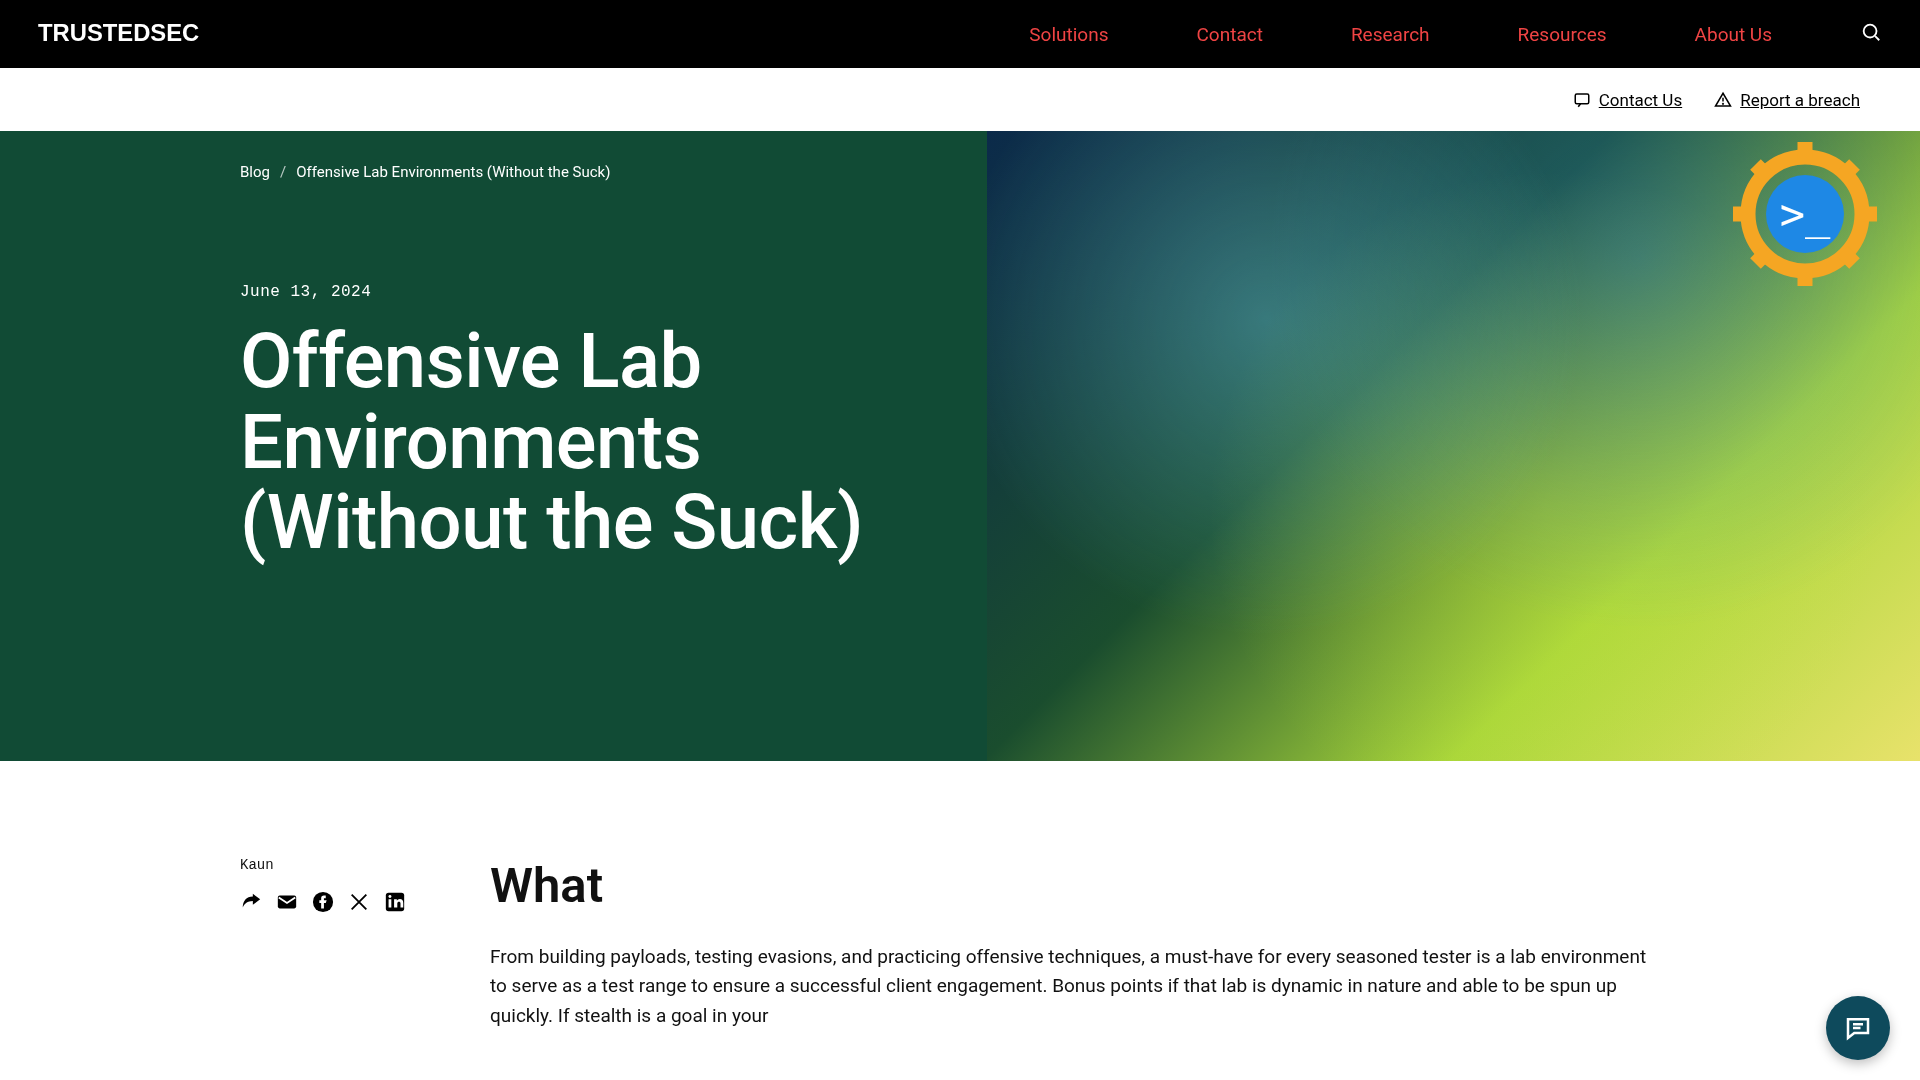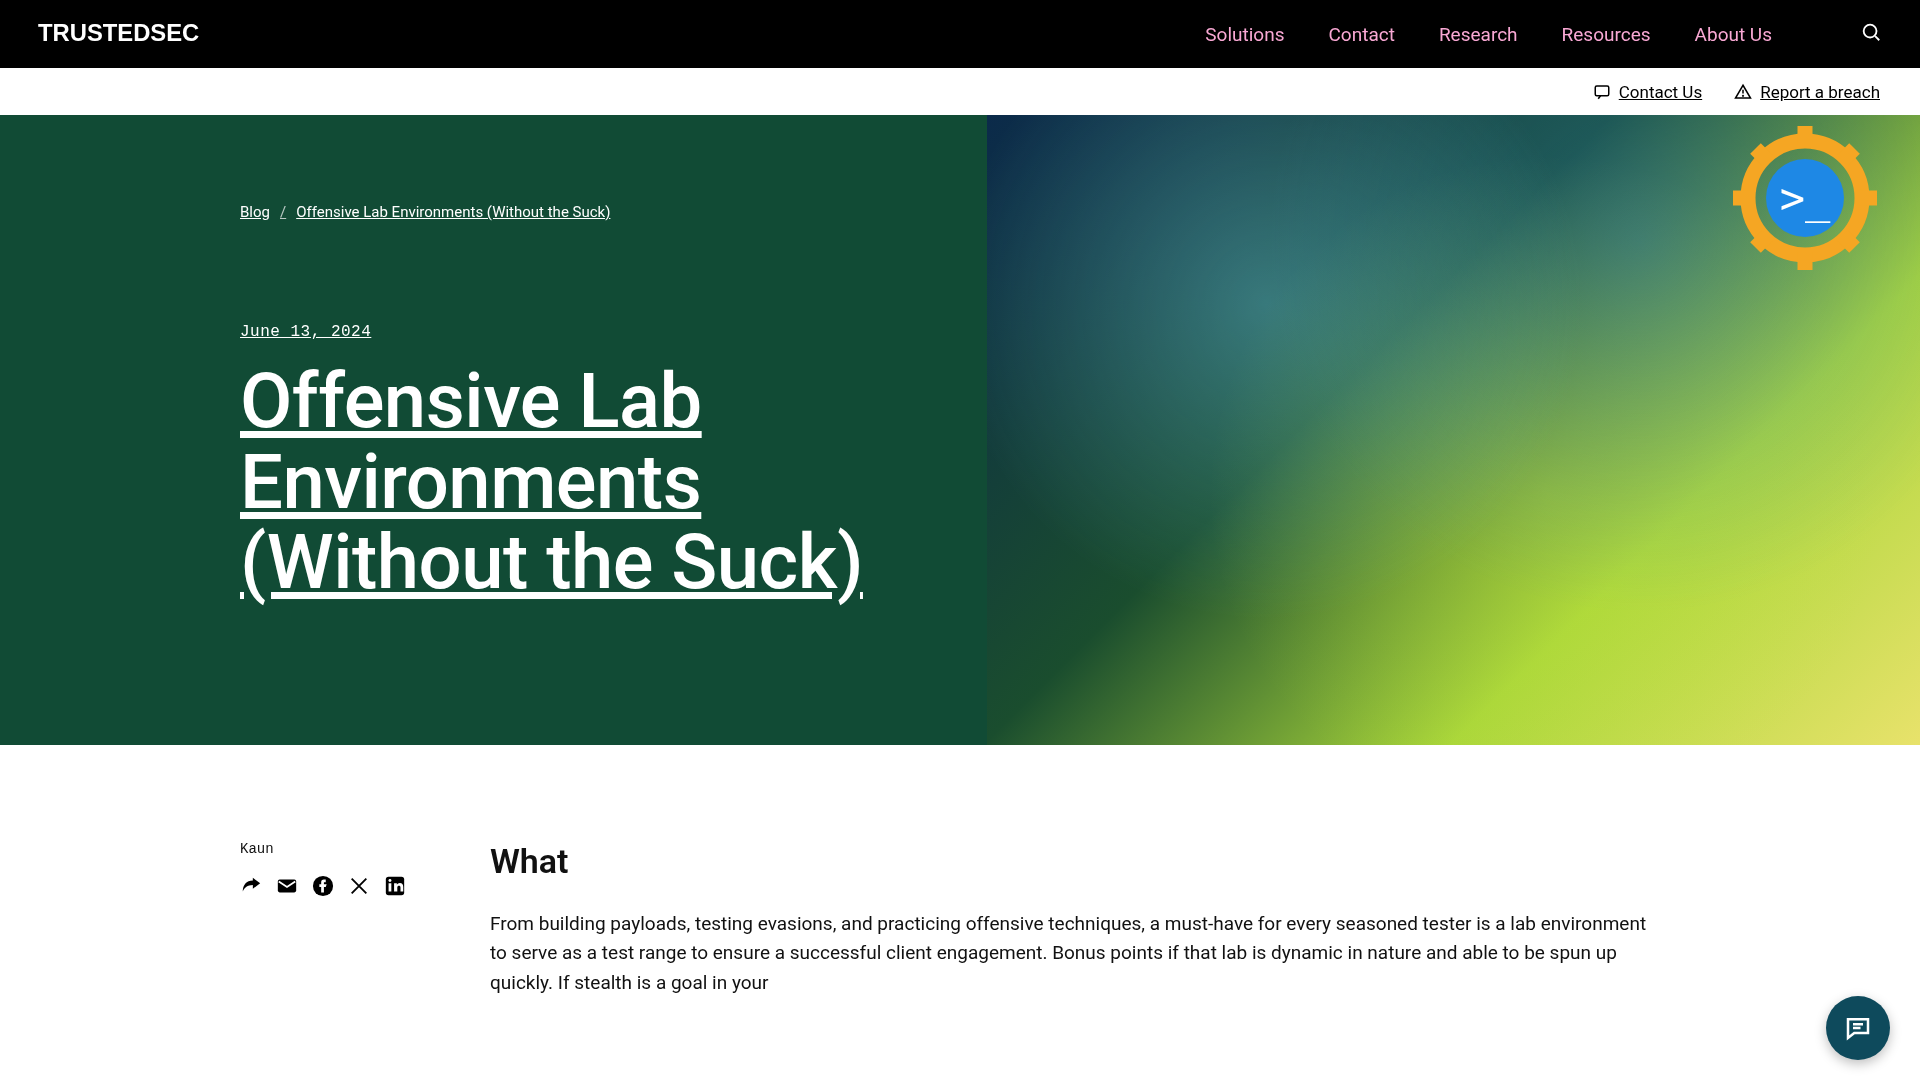--- a/index.html
+++ b/index.html
@@ -1,45 +1,45 @@
 <!DOCTYPE html>
 <html><head>
 <meta charset="utf-8">
 <style>
   * { margin: 0; padding: 0; box-sizing: border-box; }
   body { font-family: -apple-system, BlinkMacSystemFont, "Segoe UI", Roboto, Helvetica, Arial, sans-serif; color: #111; background: #fff; width: 1920px; }
   .topnav { background: #000; color: #fff; height: 68px; display: flex; align-items: center; padding: 0 38px; }
   .logo { font-weight: 800; font-size: 24px; letter-spacing: 1px; display: flex; align-items: center; }
   .logo svg { height: 28px; display:block; }
   .nav-links { margin-left: auto; display: flex; gap: 44px; align-items: center; }
-  .nav-links a { color: #f9a8d4; text-decoration: none; font-size: 19px; }
+  .nav-links a { color: #ef4444; text-decoration: none; font-size: 19px; margin-left: 44px; }
   .search-btn { margin-left: 44px; cursor: pointer; }
-  .subnav { background: #fff; height: 47px; display: flex; align-items: center; justify-content: flex-end; padding: 0 40px; gap: 32px; }
+  .subnav { background: #fff; height: 63px; display: flex; align-items: center; justify-content: flex-end; padding: 0 60px; gap: 32px; }
   .subnav a { color: #000; text-decoration: underline; font-size: 17px; display: inline-flex; align-items: center; gap: 8px; }
   .hero { display: flex; height: 630px; }
-  .hero-left { flex: 0 0 51.4%; background: #114b35; color: #fff; padding: 88px 60px 0 240px; display:flex; flex-direction:column;text-decoration:underline; }
+  .hero-left { flex: 0 0 51.4%; background: #114b35; color: #fff; padding: 32px 60px 0 240px; display:flex; flex-direction:column; }
   .breadcrumb { font-size: 15px; display: flex; gap: 10px; align-items: center; }
   .breadcrumb .sep { opacity: 0.7; }
   .date { margin-top: 102px; font-family: "Courier New", monospace; font-size: 16px; letter-spacing: 0.5px; }
   .title { margin-top: 20px; font-size: 76px; line-height: 1.06; font-weight: 500; letter-spacing: -0.5px; }
   .byline { margin-top: 30px; font-size: 25px; font-weight: 400; }
   .hero-right { flex: 1; background: linear-gradient(135deg, #0b2a4a 0%, #1a4d2e 40%, #a9d63a 70%, #e8e26b 100%); position: relative; overflow:hidden; }
   .hero-right::before { content:""; position:absolute; inset:0; background:
       radial-gradient(circle at 30% 30%, rgba(120,220,255,0.35), transparent 40%),
       radial-gradient(circle at 70% 20%, rgba(40,120,200,0.4), transparent 45%),
       radial-gradient(circle at 60% 60%, rgba(200,230,60,0.35), transparent 50%);
   }
   .gear-badge { position:absolute; top:8px; right:40px; width:150px; height:150px; }
   .body-wrap { display:flex; padding: 96px 60px 0 240px; gap: 80px; }
   .share-col { width: 170px; flex: 0 0 170px; }
   .share-label { font-family: "Courier New", monospace; font-size: 14px; margin-bottom: 18px; }
   .share-icons { display:flex; gap: 14px; align-items:center; }
   .share-icons span { width:22px; height:22px; display:inline-flex; align-items:center; justify-content:center; cursor:pointer; }
   .article { flex:1; max-width: 1160px; }
-  .article h2 { font-size: 34px; font-weight: 600; margin-bottom: 28px; }
+  .article h2 { font-size: 49px; font-weight: 600; margin-bottom: 28px; }
   .article p { font-size: 19px; line-height: 1.55; margin-bottom: 28px; color:#111; }
   .chat-bubble { position: fixed; bottom: 20px; right: 30px; width: 64px; height: 64px; border-radius: 50%; background: #0e4a5c; display:flex; align-items:center; justify-content:center; box-shadow: 0 4px 12px rgba(0,0,0,0.25); cursor:pointer; }
 </style>
 </head>
 <body>
 
 <header class="topnav">
   <div class="logo">
     <svg viewBox="0 0 260 28" width="238" height="28" fill="#fff">
       <text x="0" y="22" font-family="Arial Black, Arial, sans-serif" font-size="26" font-weight="900" letter-spacing="0" fill="#fff">TRUSTEDSEC</text>

